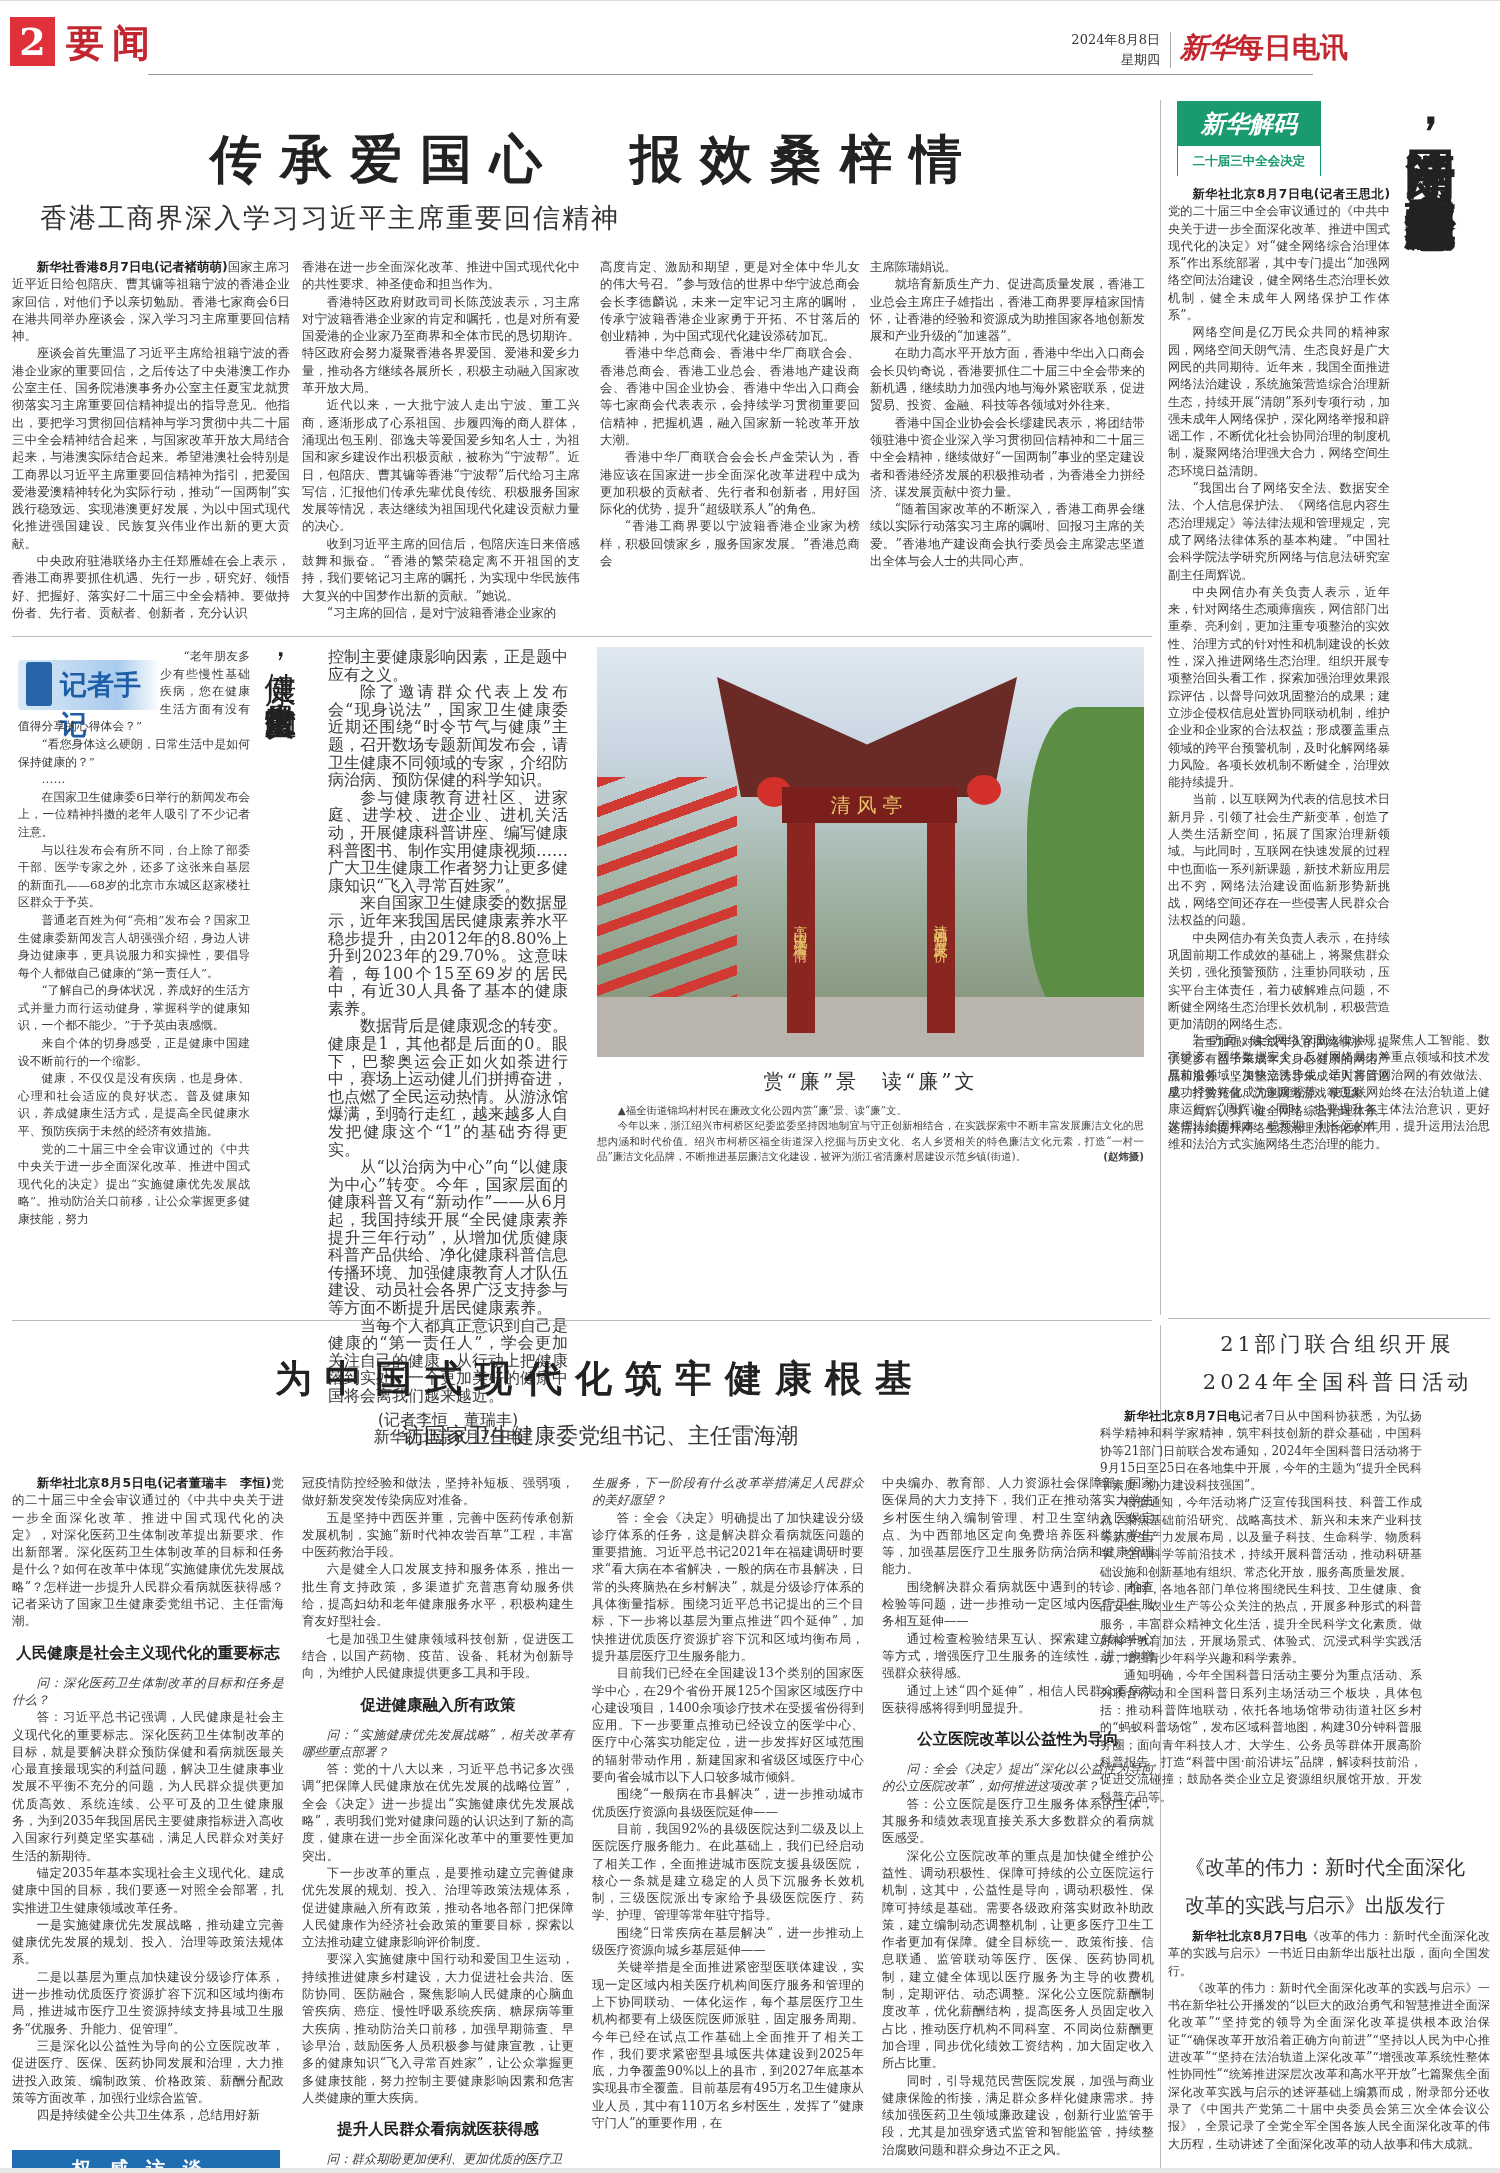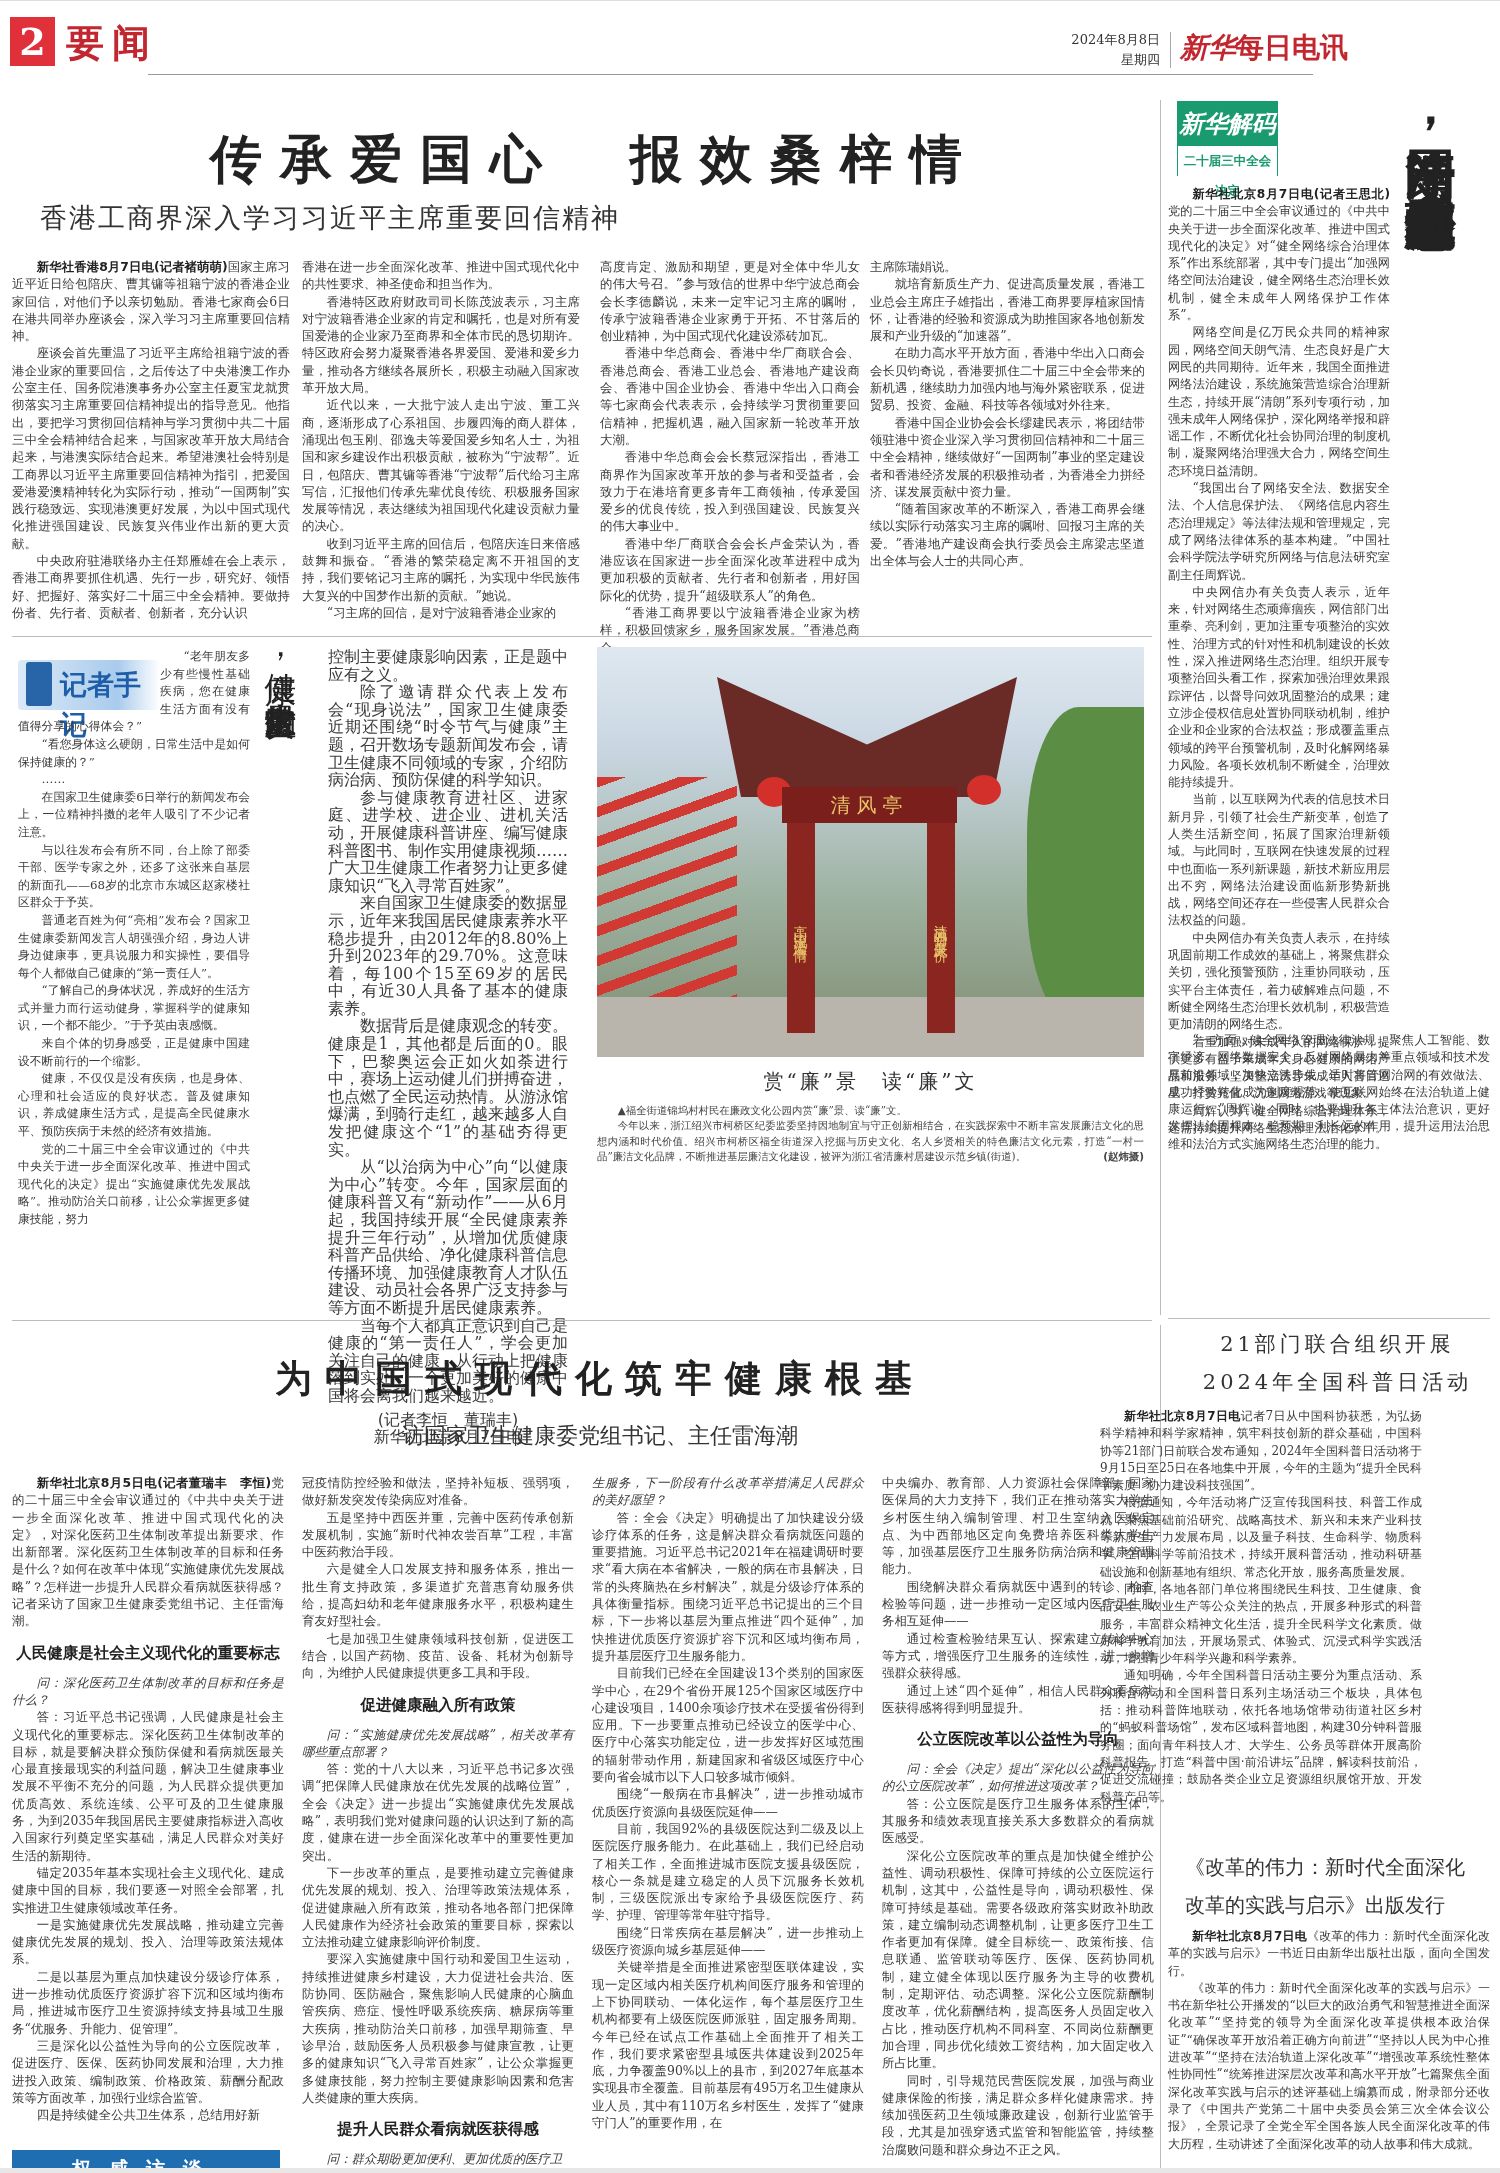--- a/index.html
+++ b/index.html
@@ -18,21 +18,21 @@
 #header-sep{left:1170px;top:32px;width:1px;height:36px;background:#aaa}
 #masthead{left:1180px;top:28px;font-size:28px;color:#c2262e;font-weight:bold;line-height:40px}
 #masthead .b{color:#c2262e}
 #top-rule{left:0;top:0;width:1500px;height:1px;background:#ddd}
 
 #h1{left:40px;top:124px;width:1110px;text-align:center;font-size:52px;font-weight:bold;letter-spacing:18px;color:#222;line-height:70px}
 #h1-sub{left:40px;top:198px;width:1110px;text-align:left;font-size:27px;color:#333;letter-spacing:2px;line-height:40px;font-family:"DejaVu Sans",sans-serif}
 .vrule{position:absolute;background:#bbb;width:1px}
 .hrule{position:absolute;background:#bbb;height:1px}
 
-#badge{left:1177px;top:101px;width:101px;height:75px;border:1.5px solid #1a9a6f}
+#badge{left:1177px;top:101px;width:144px;height:75px;border:1.5px solid #1a9a6f}
 #badge-top{height:44px;background:#1a9a6f;color:#fff;font-size:24px;font-weight:bold;font-style:italic;text-align:center;line-height:44px;font-family:"DejaVu Sans",sans-serif}
 #badge-bot{height:30px;color:#1a9a6f;font-size:12.5px;text-align:center;line-height:30px;font-weight:bold;font-family:"DejaVu Sans",sans-serif;background:#fff}
 #vtitle{left:1400px;top:110px;width:62px;font-size:50px;font-weight:bold;line-height:62px;color:#222;text-align:center;writing-mode:vertical-rl}
 
 #note-logo{left:18px;top:660px;width:142px;height:50px;background:linear-gradient(90deg,#dbe9f7,#a9cbec 70%,#fff);border-radius:4px}
 #note-logo .book{position:absolute;left:8px;top:2px;width:26px;height:44px;background:#2865a8;border-radius:3px}
 #note-logo .lbl{position:absolute;left:42px;top:5px;font-size:27px;color:#1e5ea8;font-weight:bold;font-family:"DejaVu Sans",sans-serif;line-height:40px}
 #health-vtitle{left:272px;top:648px;width:36px;font-size:32px;line-height:55px;color:#222;writing-mode:vertical-rl}
 
 #photo{left:597px;top:647px;width:547px;height:410px;background:linear-gradient(180deg,#dfe8f0 0%,#c9d6e2 25%,#9fb3a3 60%,#7d8a6e 100%);overflow:hidden}
@@ -85,21 +85,20 @@
 <div class="col" style="left:302px;top:258px;width:278px">
   <p class="noind">香港在进一步全面深化改革、推进中国式现代化中的共性要求、神圣使命和担当作为。</p>
   <p>香港特区政府财政司司长陈茂波表示，习主席对宁波籍香港企业家的肯定和嘱托，也是对所有爱国爱港的企业家乃至商界和全体市民的恳切期许。特区政府会努力凝聚香港各界爱国、爱港和爱乡力量，推动各方继续各展所长，积极主动融入国家改革开放大局。</p>
   <p>近代以来，一大批宁波人走出宁波、重工兴商，逐渐形成了心系祖国、步履四海的商人群体，涌现出包玉刚、邵逸夫等爱国爱乡知名人士，为祖国和家乡建设作出积极贡献，被称为“宁波帮”。近日，包陪庆、曹其镛等香港“宁波帮”后代给习主席写信，汇报他们传承先辈优良传统、积极服务国家发展等情况，表达继续为祖国现代化建设贡献力量的决心。</p>
   <p>收到习近平主席的回信后，包陪庆连日来倍感鼓舞和振奋。“香港的繁荣稳定离不开祖国的支持，我们要铭记习主席的嘱托，为实现中华民族伟大复兴的中国梦作出新的贡献。”她说。</p>
   <p>“习主席的回信，是对宁波籍香港企业家的</p>
 </div>
 <div class="col" style="left:600px;top:258px;width:260px">
   <p class="noind">高度肯定、激励和期望，更是对全体中华儿女的伟大号召。”参与致信的世界中华宁波总商会会长李德麟说，未来一定牢记习主席的嘱咐，传承宁波籍香港企业家勇于开拓、不甘落后的创业精神，为中国式现代化建设添砖加瓦。</p>
   <p>香港中华总商会、香港中华厂商联合会、香港总商会、香港工业总会、香港地产建设商会、香港中国企业协会、香港中华出入口商会等七家商会代表表示，会持续学习贯彻重要回信精神，把握机遇，融入国家新一轮改革开放大潮。</p>
-  <p>香港中华总商会会长蔡冠深指出，香港工商界作为国家改革开放的参与者和受益者，会致力于在港培育更多青年工商领袖，传承爱国爱乡的优良传统，投入到强国建设、民族复兴的伟大事业中。</p>
   <p>香港中华厂商联合会会长卢金荣认为，香港应该在国家进一步全面深化改革进程中成为更加积极的贡献者、先行者和创新者，用好国际化的优势，提升“超级联系人”的角色。</p>
   <p>“香港工商界要以宁波籍香港企业家为榜样，积极回馈家乡，服务国家发展。”香港总商会</p>
 </div>
 <div class="col" style="left:870px;top:258px;width:275px">
   <p class="noind">主席陈瑞娟说。</p>
   <p>就培育新质生产力、促进高质量发展，香港工业总会主席庄子雄指出，香港工商界要厚植家国情怀，让香港的经验和资源成为助推国家各地创新发展和产业升级的“加速器”。</p>
   <p>在助力高水平开放方面，香港中华出入口商会会长贝钧奇说，香港要抓住二十届三中全会带来的新机遇，继续助力加强内地与海外紧密联系，促进贸易、投资、金融、科技等各领域对外往来。</p>
   <p>香港中国企业协会会长缪建民表示，将团结带领驻港中资企业深入学习贯彻回信精神和二十届三中全会精神，继续做好“一国两制”事业的坚定建设者和香港经济发展的积极推动者，为香港全力拼经济、谋发展贡献中资力量。</p>
   <p>“随着国家改革的不断深入，香港工商界会继续以实际行动落实习主席的嘱咐、回报习主席的关爱。”香港地产建设商会执行委员会主席梁志坚道出全体与会人士的共同心声。</p>
 </div>

